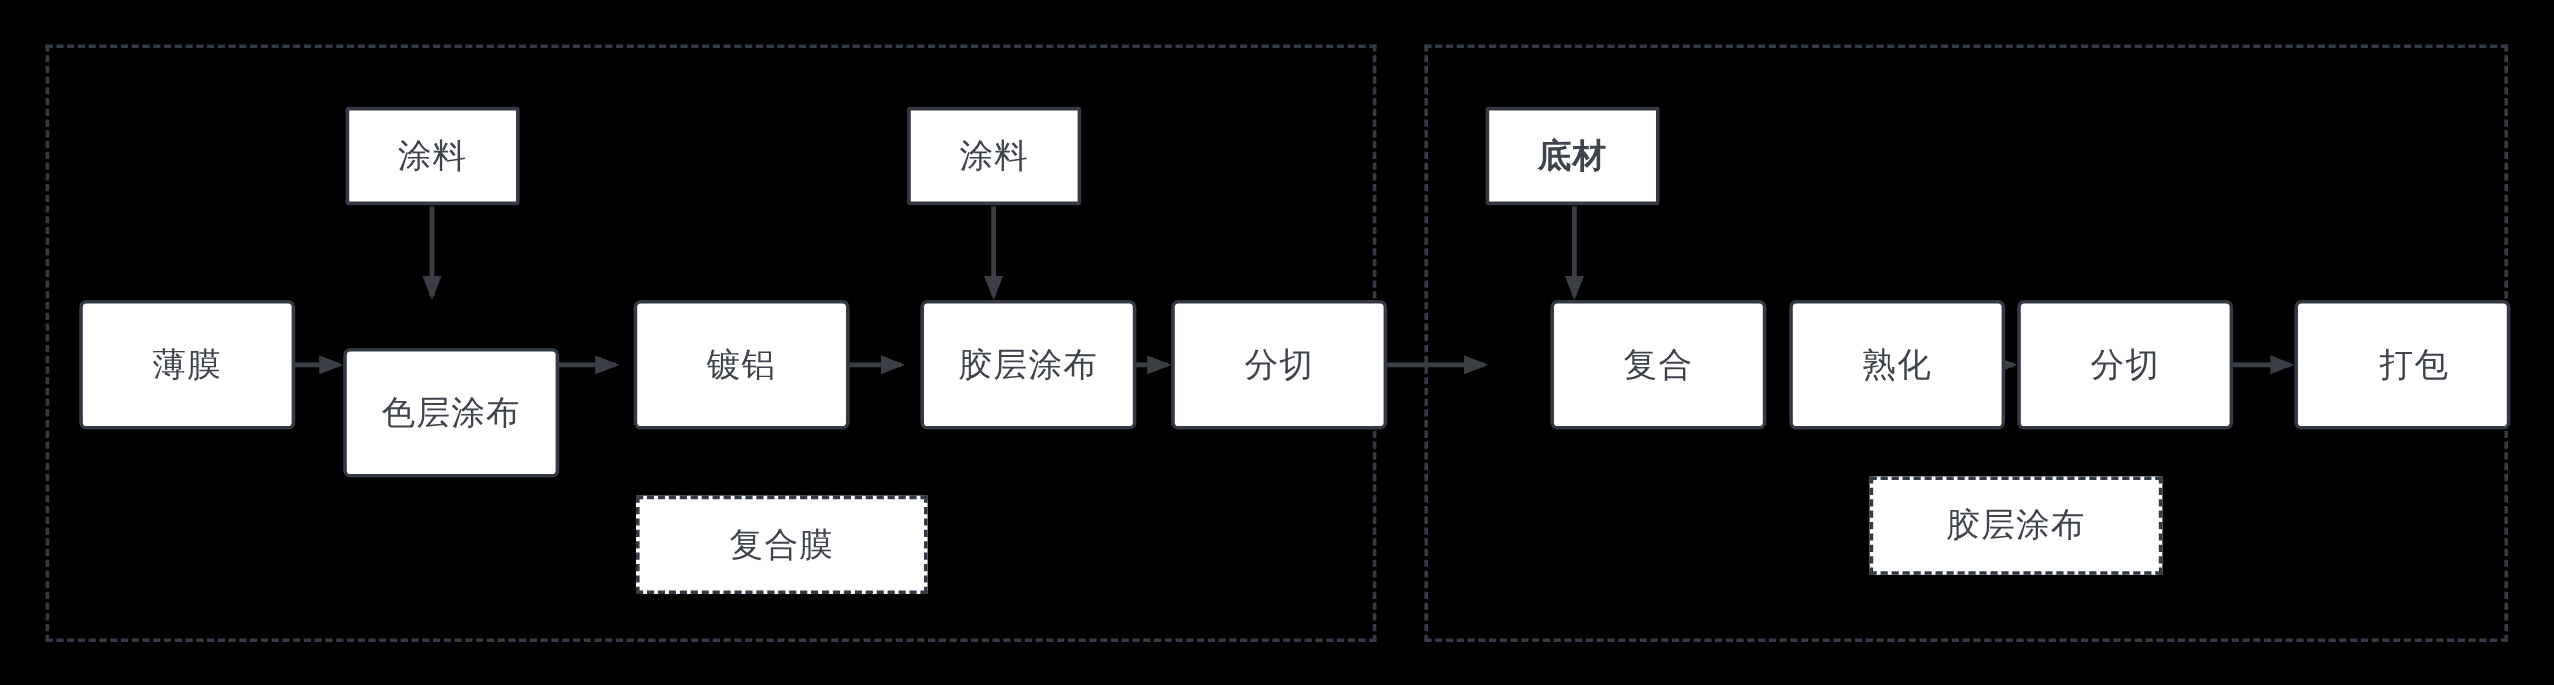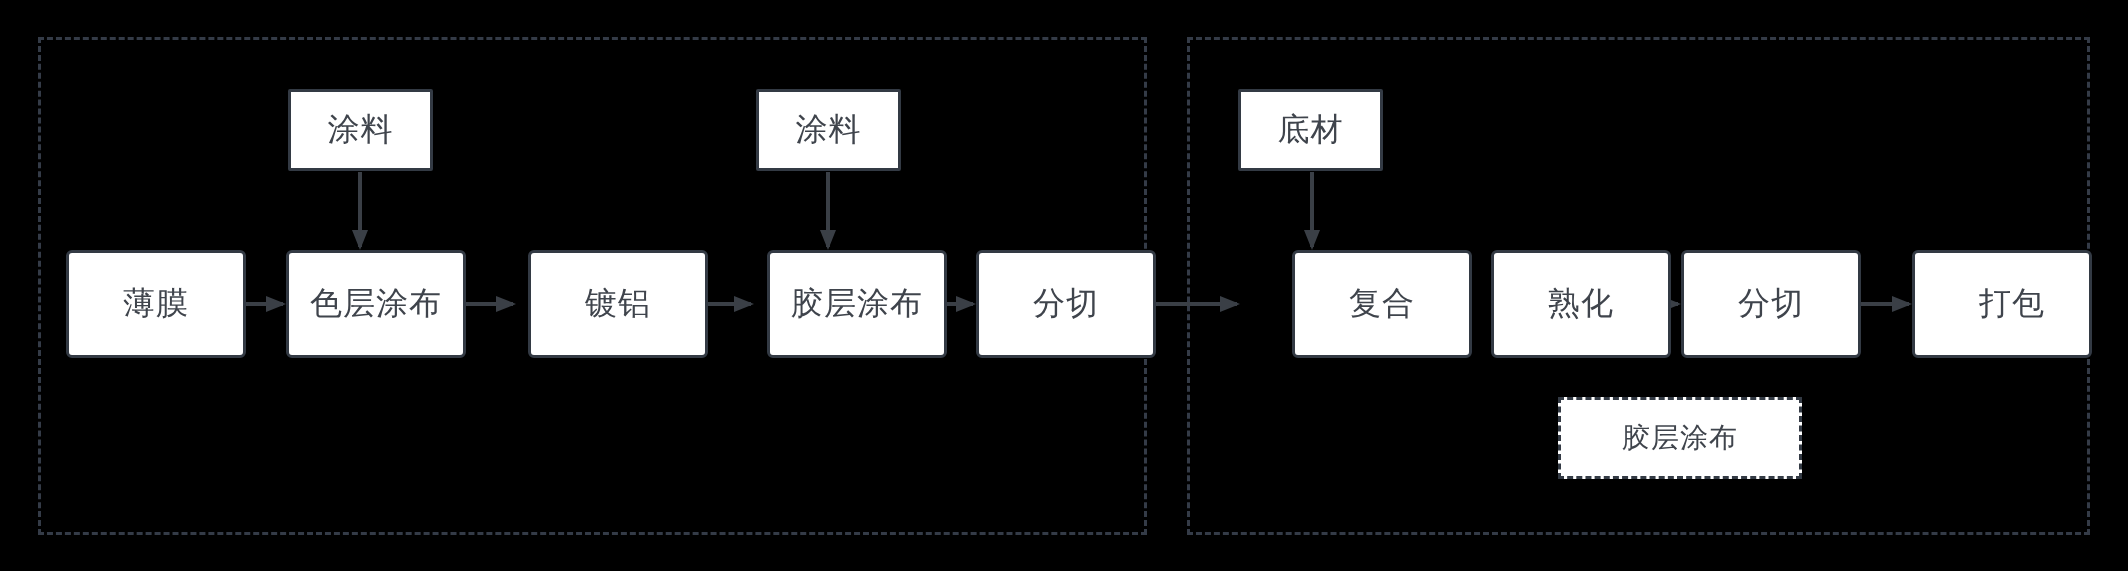--- a/index.html
+++ b/index.html
@@ -26,21 +26,21 @@
     background: transparent;
   }
   .node {
     position: absolute;
     background: var(--node-fill);
     border: 3px solid var(--node-border);
     display: flex;
     align-items: center;
     justify-content: center;
     color: var(--node-text);
-    font-size: 32px;
+    font-size: 28px;
     letter-spacing: 1px;
   }
   .node.process { width: 180px; height: 108px; top: 250px; border-radius: 6px; }
   .node.input   { width: 145px; height: 82px;  top: 89px;  border-radius: 2px; }
   .stage-label {
     position: absolute;
     background: var(--node-fill);
     border: 3px dashed var(--node-border);
     display: flex;
     align-items: center;
@@ -82,27 +82,28 @@
     <line class="edge" x1="1392" y1="304" x2="1455" y2="304"></line>
     <line class="edge" x1="1610" y1="304" x2="1678" y2="304"></line>
     <line class="edge" x1="1830" y1="304" x2="1909" y2="304"></line>
     <line class="edge" x1="360" y1="172" x2="360" y2="247"></line>
     <line class="edge" x1="828" y1="172" x2="828" y2="247"></line>
     <line class="edge" x1="1312" y1="172" x2="1312" y2="247"></line>
   </svg>
 
   <div class="node input" style="left:288px;">涂料</div>
   <div class="node input" style="left:756px;">涂料</div>
-  <div class="node input" style="left:1238px;">底材</div>
+  <div class="node input" style="left:1238px;font-weight:bold;">底材</div>
 
   <div class="node process" style="left:66px;">薄膜</div>
-  <div class="node process" style="left:286px;">色层涂布</div>
+  <div class="node process" style="left:286px;margin-top:40px;">色层涂布</div>
   <div class="node process" style="left:528px;">镀铝</div>
   <div class="node process" style="left:754px;margin-left:13px;">胶层涂布</div>
   <div class="node process" style="left:976px;">分切</div>
   <div class="node process" style="left:1292px;">复合</div>
   <div class="node process" style="left:1458px;margin-left:33px;">熟化</div>
   <div class="node process" style="left:1681px;">分切</div>
   <div class="node process" style="left:1912px;padding-left:20px;">打包</div>
 
+  <div class="stage-label" style="left:530px; top:413px;">复合膜</div>
   <div class="stage-label" style="left:1558px; top:397px; width:244px;">胶层涂布</div>
 
 </div>
 
 </body></html>

